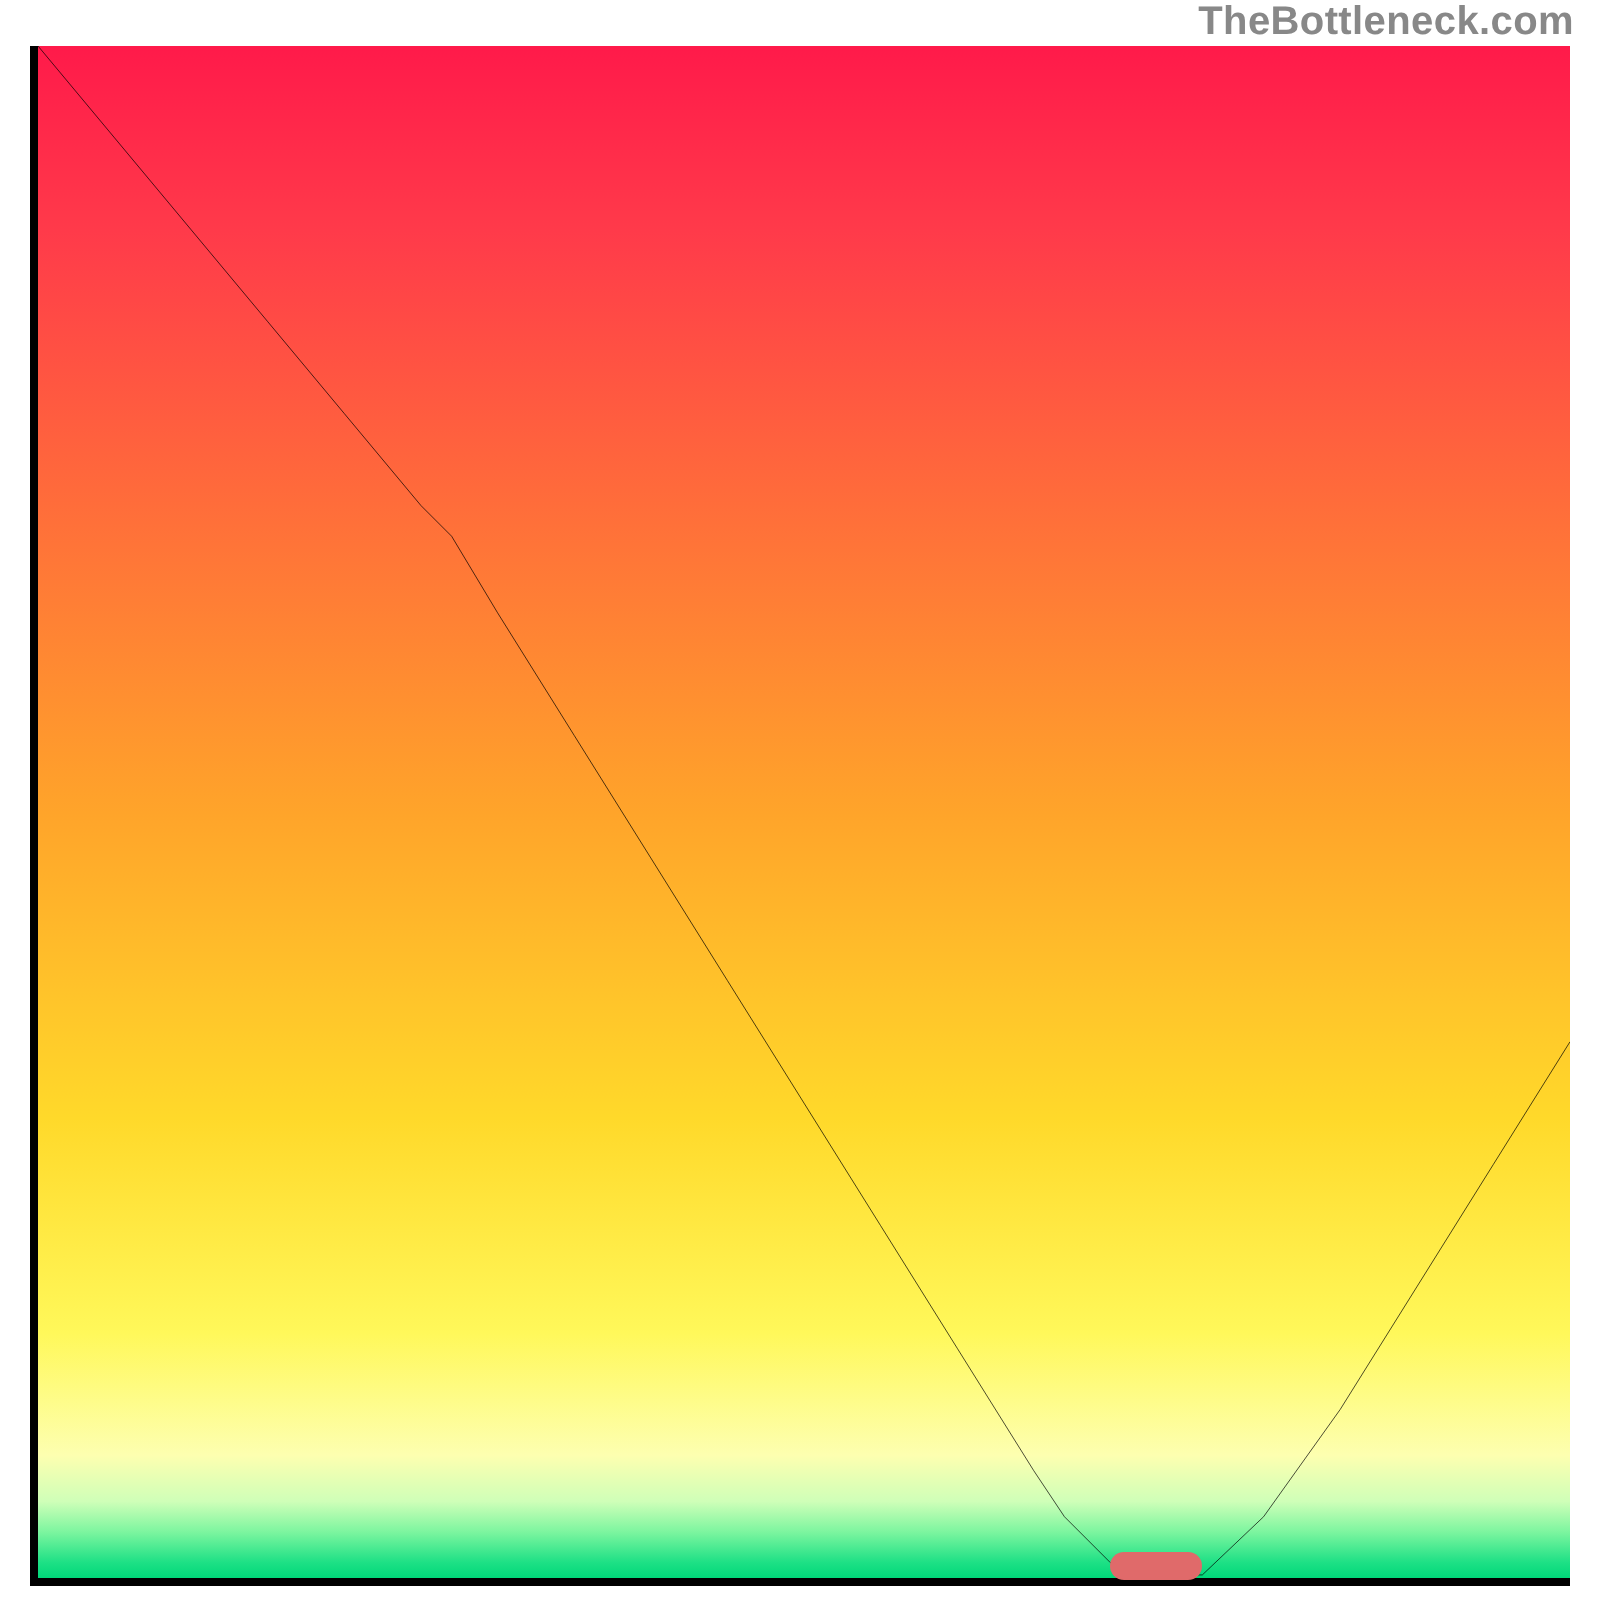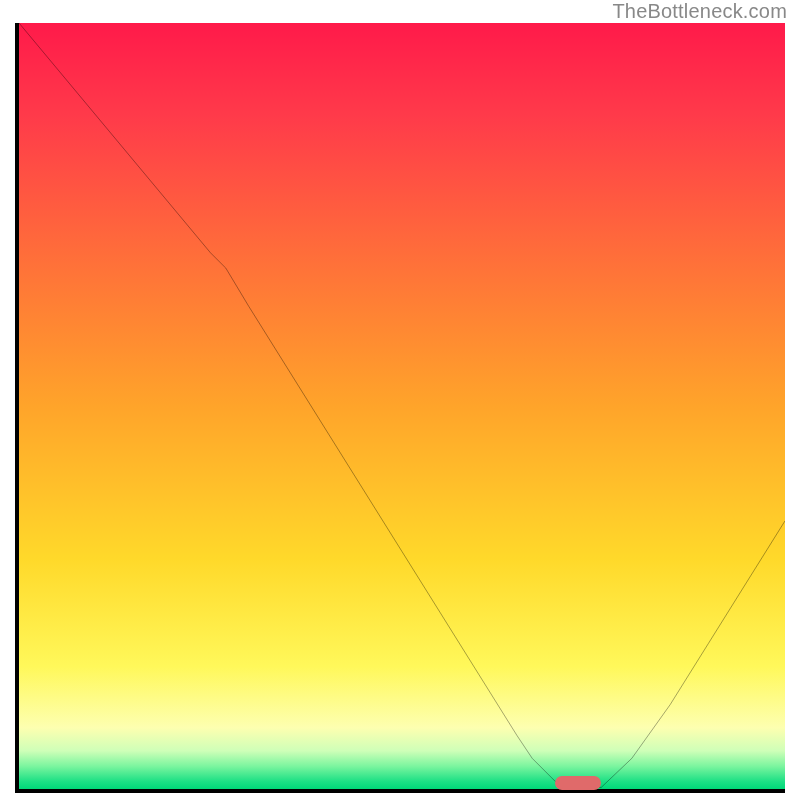--- a/index.html
+++ b/index.html
@@ -44,21 +44,21 @@
     inset: 0;
     width: 100%;
     height: 100%;
   }
   .watermark {
     position: absolute;
     top: 0px;
     right: 13px;
     color: #888;
     font-size: 20px;
-    font-weight: 400;
+    font-weight: 700;
     letter-spacing: 0.2px;
   }
   .marker {
     position: absolute;
     width: 46px;
     height: 14px;
     background: #e06a6a;
     border-radius: 7px;
   }
 </style>

